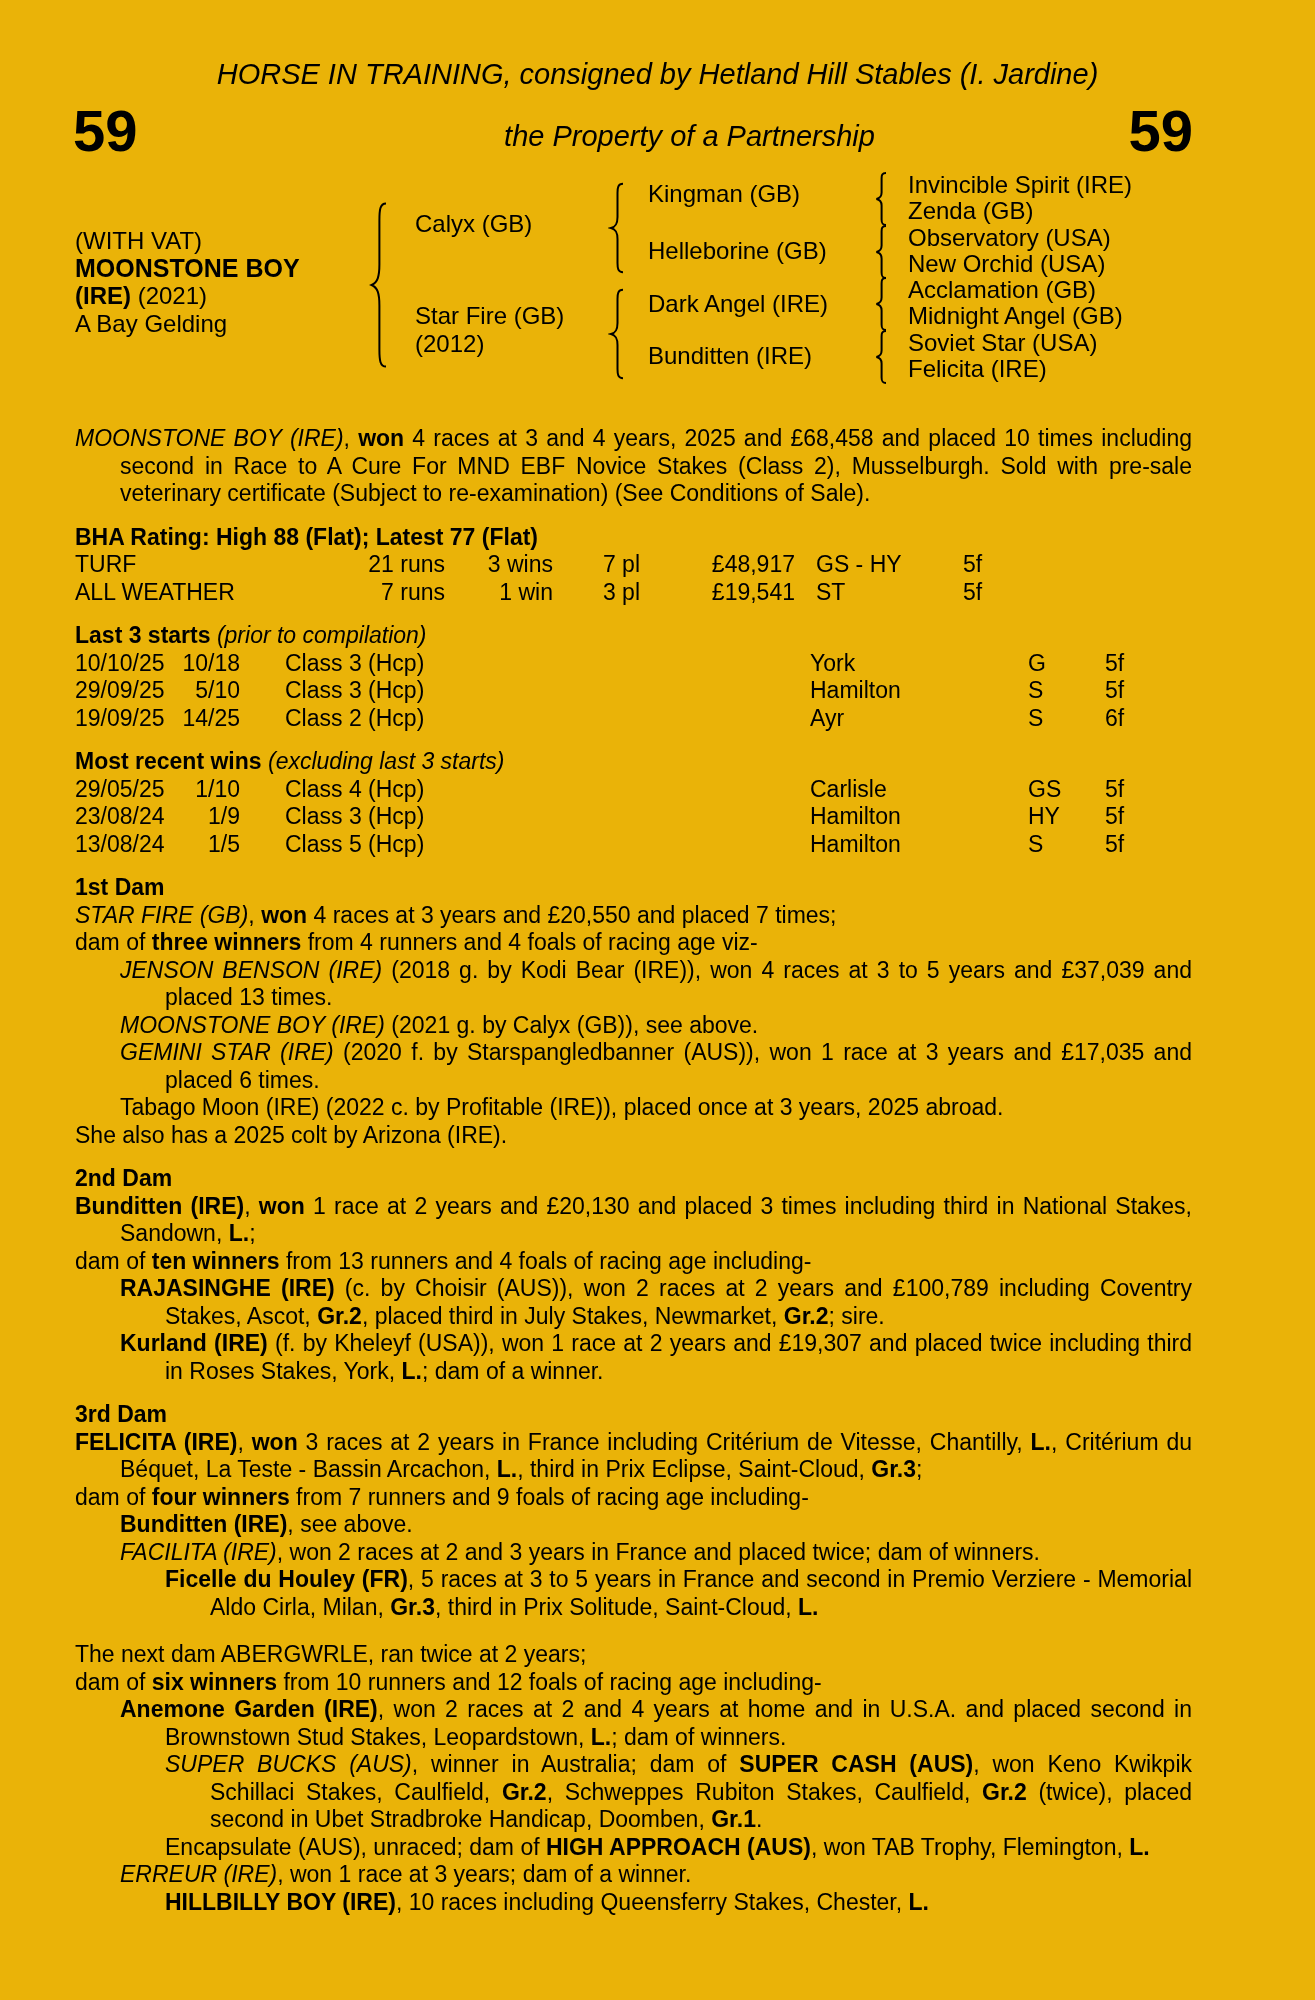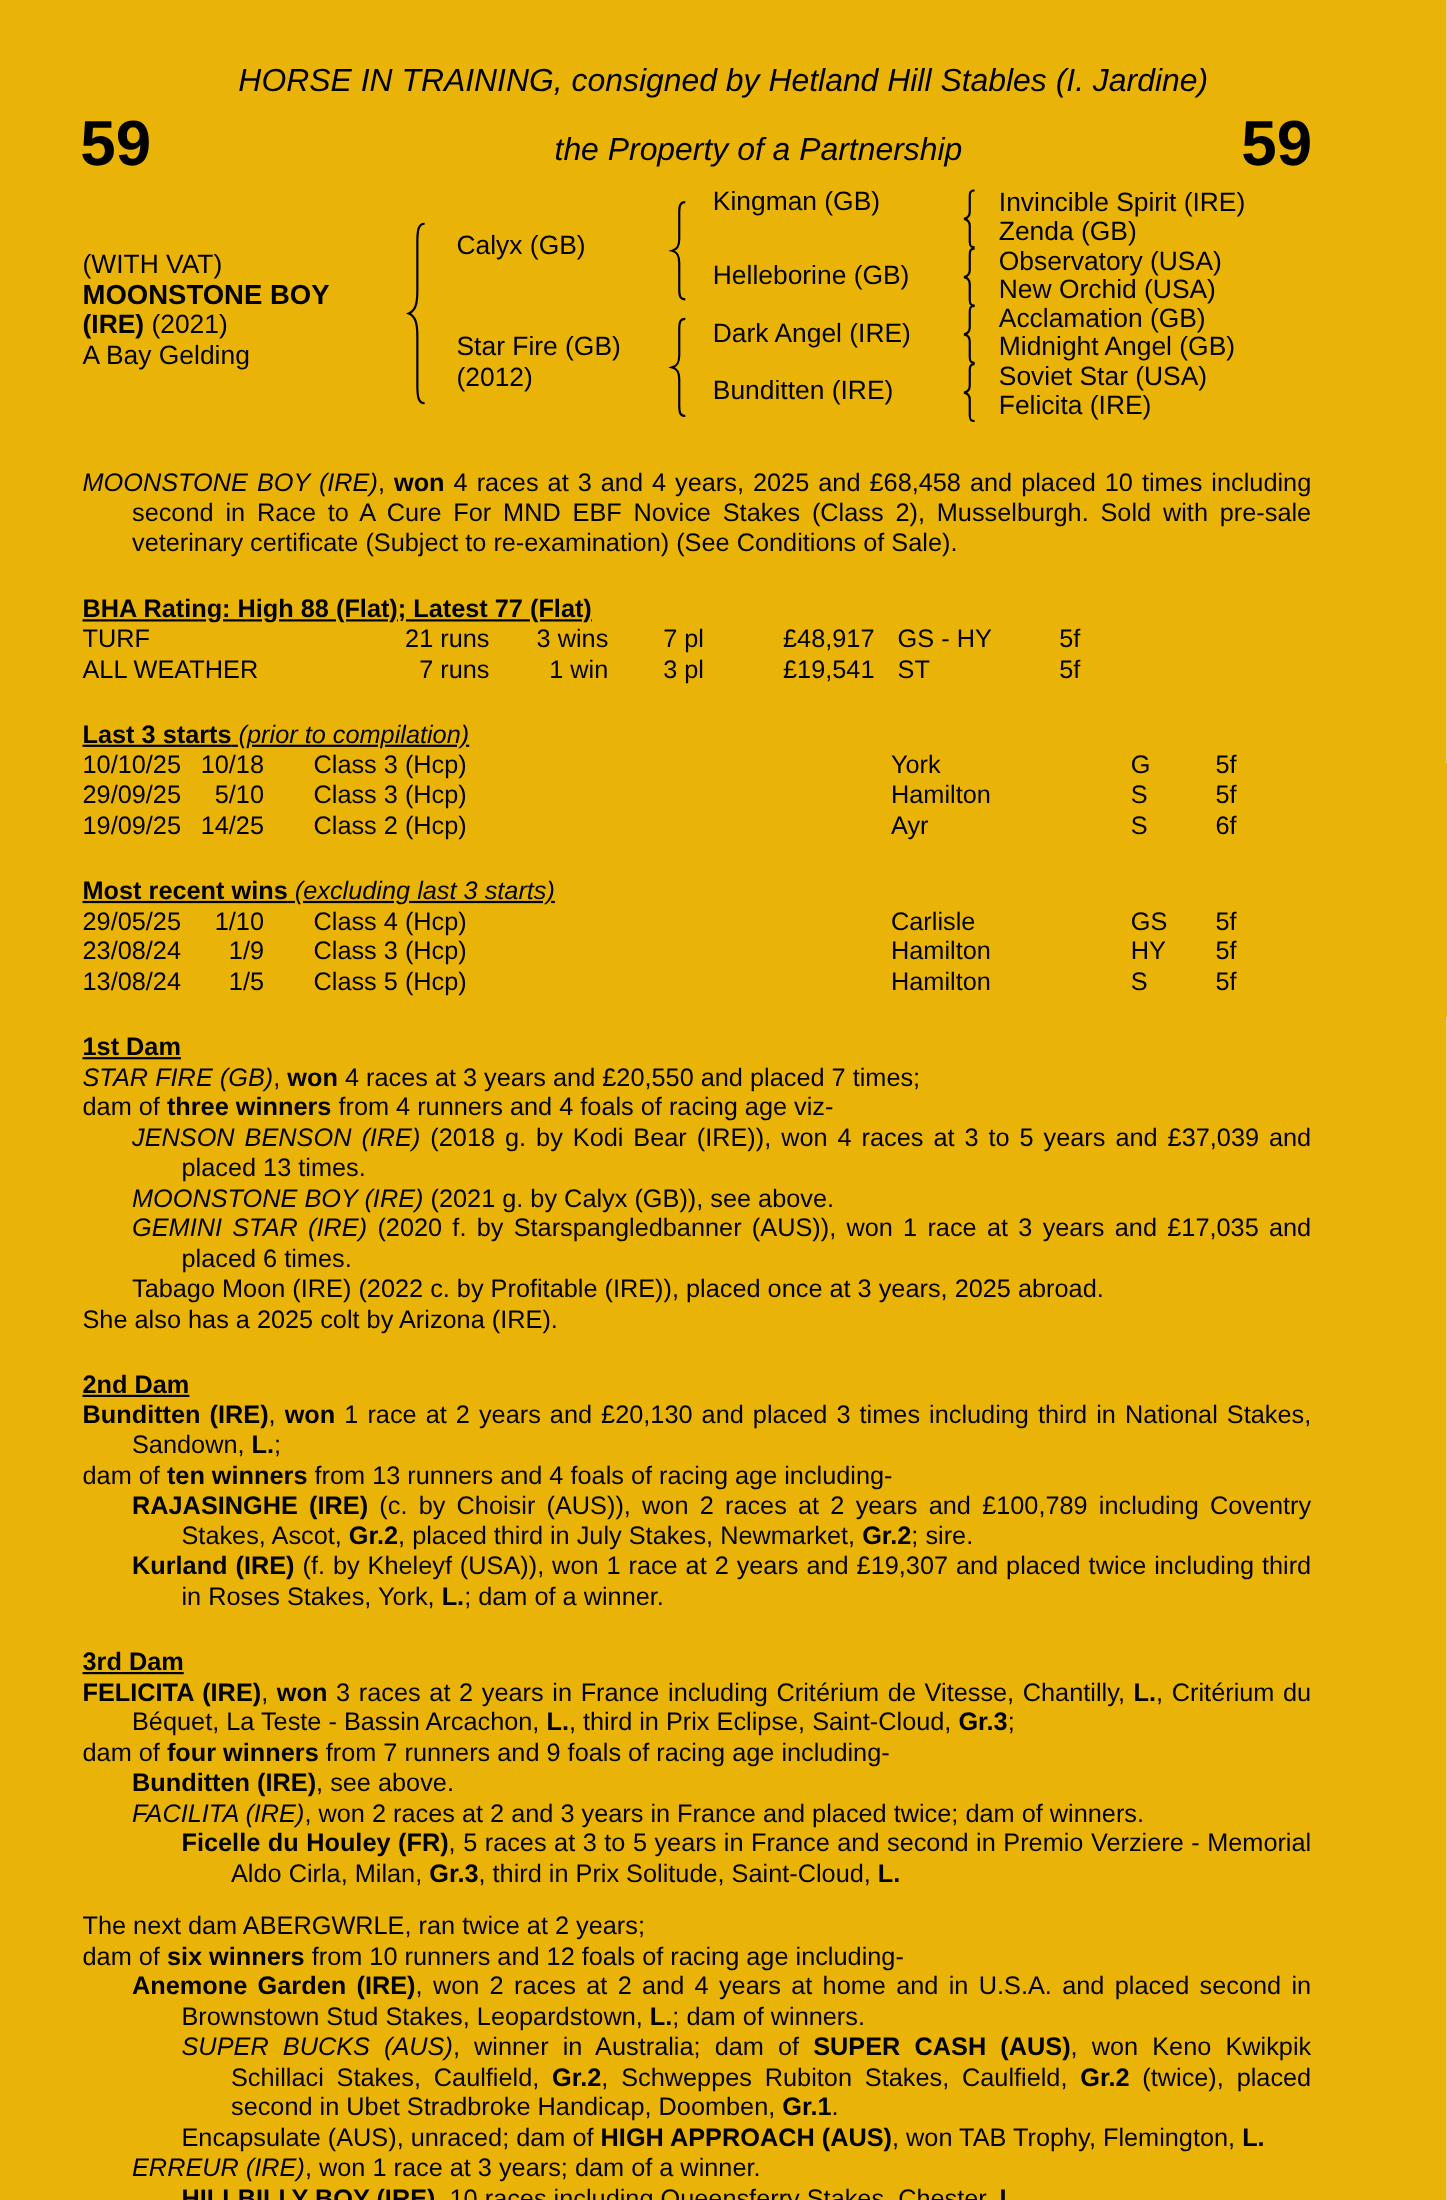--- a/index.html
+++ b/index.html
@@ -25,21 +25,21 @@
   .b{font-weight:bold;}
   .i{font-style:italic;}
   .brace{position:absolute;}
   
   .flow{position:absolute;top:425px;left:75px;width:1117px;}
   .p{text-align:justify;}
   .p.lv0{padding-left:45px;text-indent:-45px;}
   .p.lv1{padding-left:90px;text-indent:-45px;}
   .p.lv2{padding-left:135px;text-indent:-45px;}
   .gap{margin-top:20px;}
-  .shead{font-weight:bold;margin-top:32px;text-decoration:underline;}
+  .shead{font-weight:bold;margin-top:16px;}
   .shead .note{font-weight:normal;font-style:italic;}
   .srow,.rrow{position:relative;height:27.5px;}
   .cell{position:absolute;top:0;white-space:nowrap;}
   .bha-label{left:0;width:200px;}
   .bha-runs{left:200px;width:170px;text-align:right;}
   .bha-wins{left:370px;width:108px;text-align:right;}
   .bha-pl{left:478px;width:87px;text-align:right;}
   .bha-money{left:565px;width:155px;text-align:right;}
   .bha-going{left:741px;}
   .bha-dist{left:888px;}
@@ -63,21 +63,21 @@
   <div class="ped">
     <div class="abs" style="left:75px;top:68px">(WITH VAT)</div>
     <div class="abs subject-name" style="left:75px;top:95px">MOONSTONE BOY</div>
     <div class="abs" style="left:75px;top:123px"><span class="b">(IRE)</span> <span>(2021)</span></div>
     <div class="abs" style="left:75px;top:151px">A Bay Gelding</div>
 
     <div class="abs" style="left:415px;top:51px">Calyx (GB)</div>
     <div class="abs" style="left:415px;top:143px">Star Fire (GB)</div>
     <div class="abs" style="left:415px;top:171px">(2012)</div>
 
-    <div class="abs" style="left:648px;top:11px">Kingman (GB)</div>
+    <div class="abs" style="left:648px;top:21px">Kingman (GB)</div>
     <div class="abs" style="left:648px;top:78px">Helleborine (GB)</div>
     <div class="abs" style="left:648px;top:131px">Dark Angel (IRE)</div>
     <div class="abs" style="left:648px;top:183px">Bunditten (IRE)</div>
 
     <div class="abs" style="left:908px;top:12px">Invincible Spirit (IRE)</div>
     <div class="abs" style="left:908px;top:38px">Zenda (GB)</div>
     <div class="abs" style="left:908px;top:65px">Observatory (USA)</div>
     <div class="abs" style="left:908px;top:91px">New Orchid (USA)</div>
     <div class="abs" style="left:908px;top:117px">Acclamation (GB)</div>
     <div class="abs" style="left:908px;top:143px">Midnight Angel (GB)</div>

